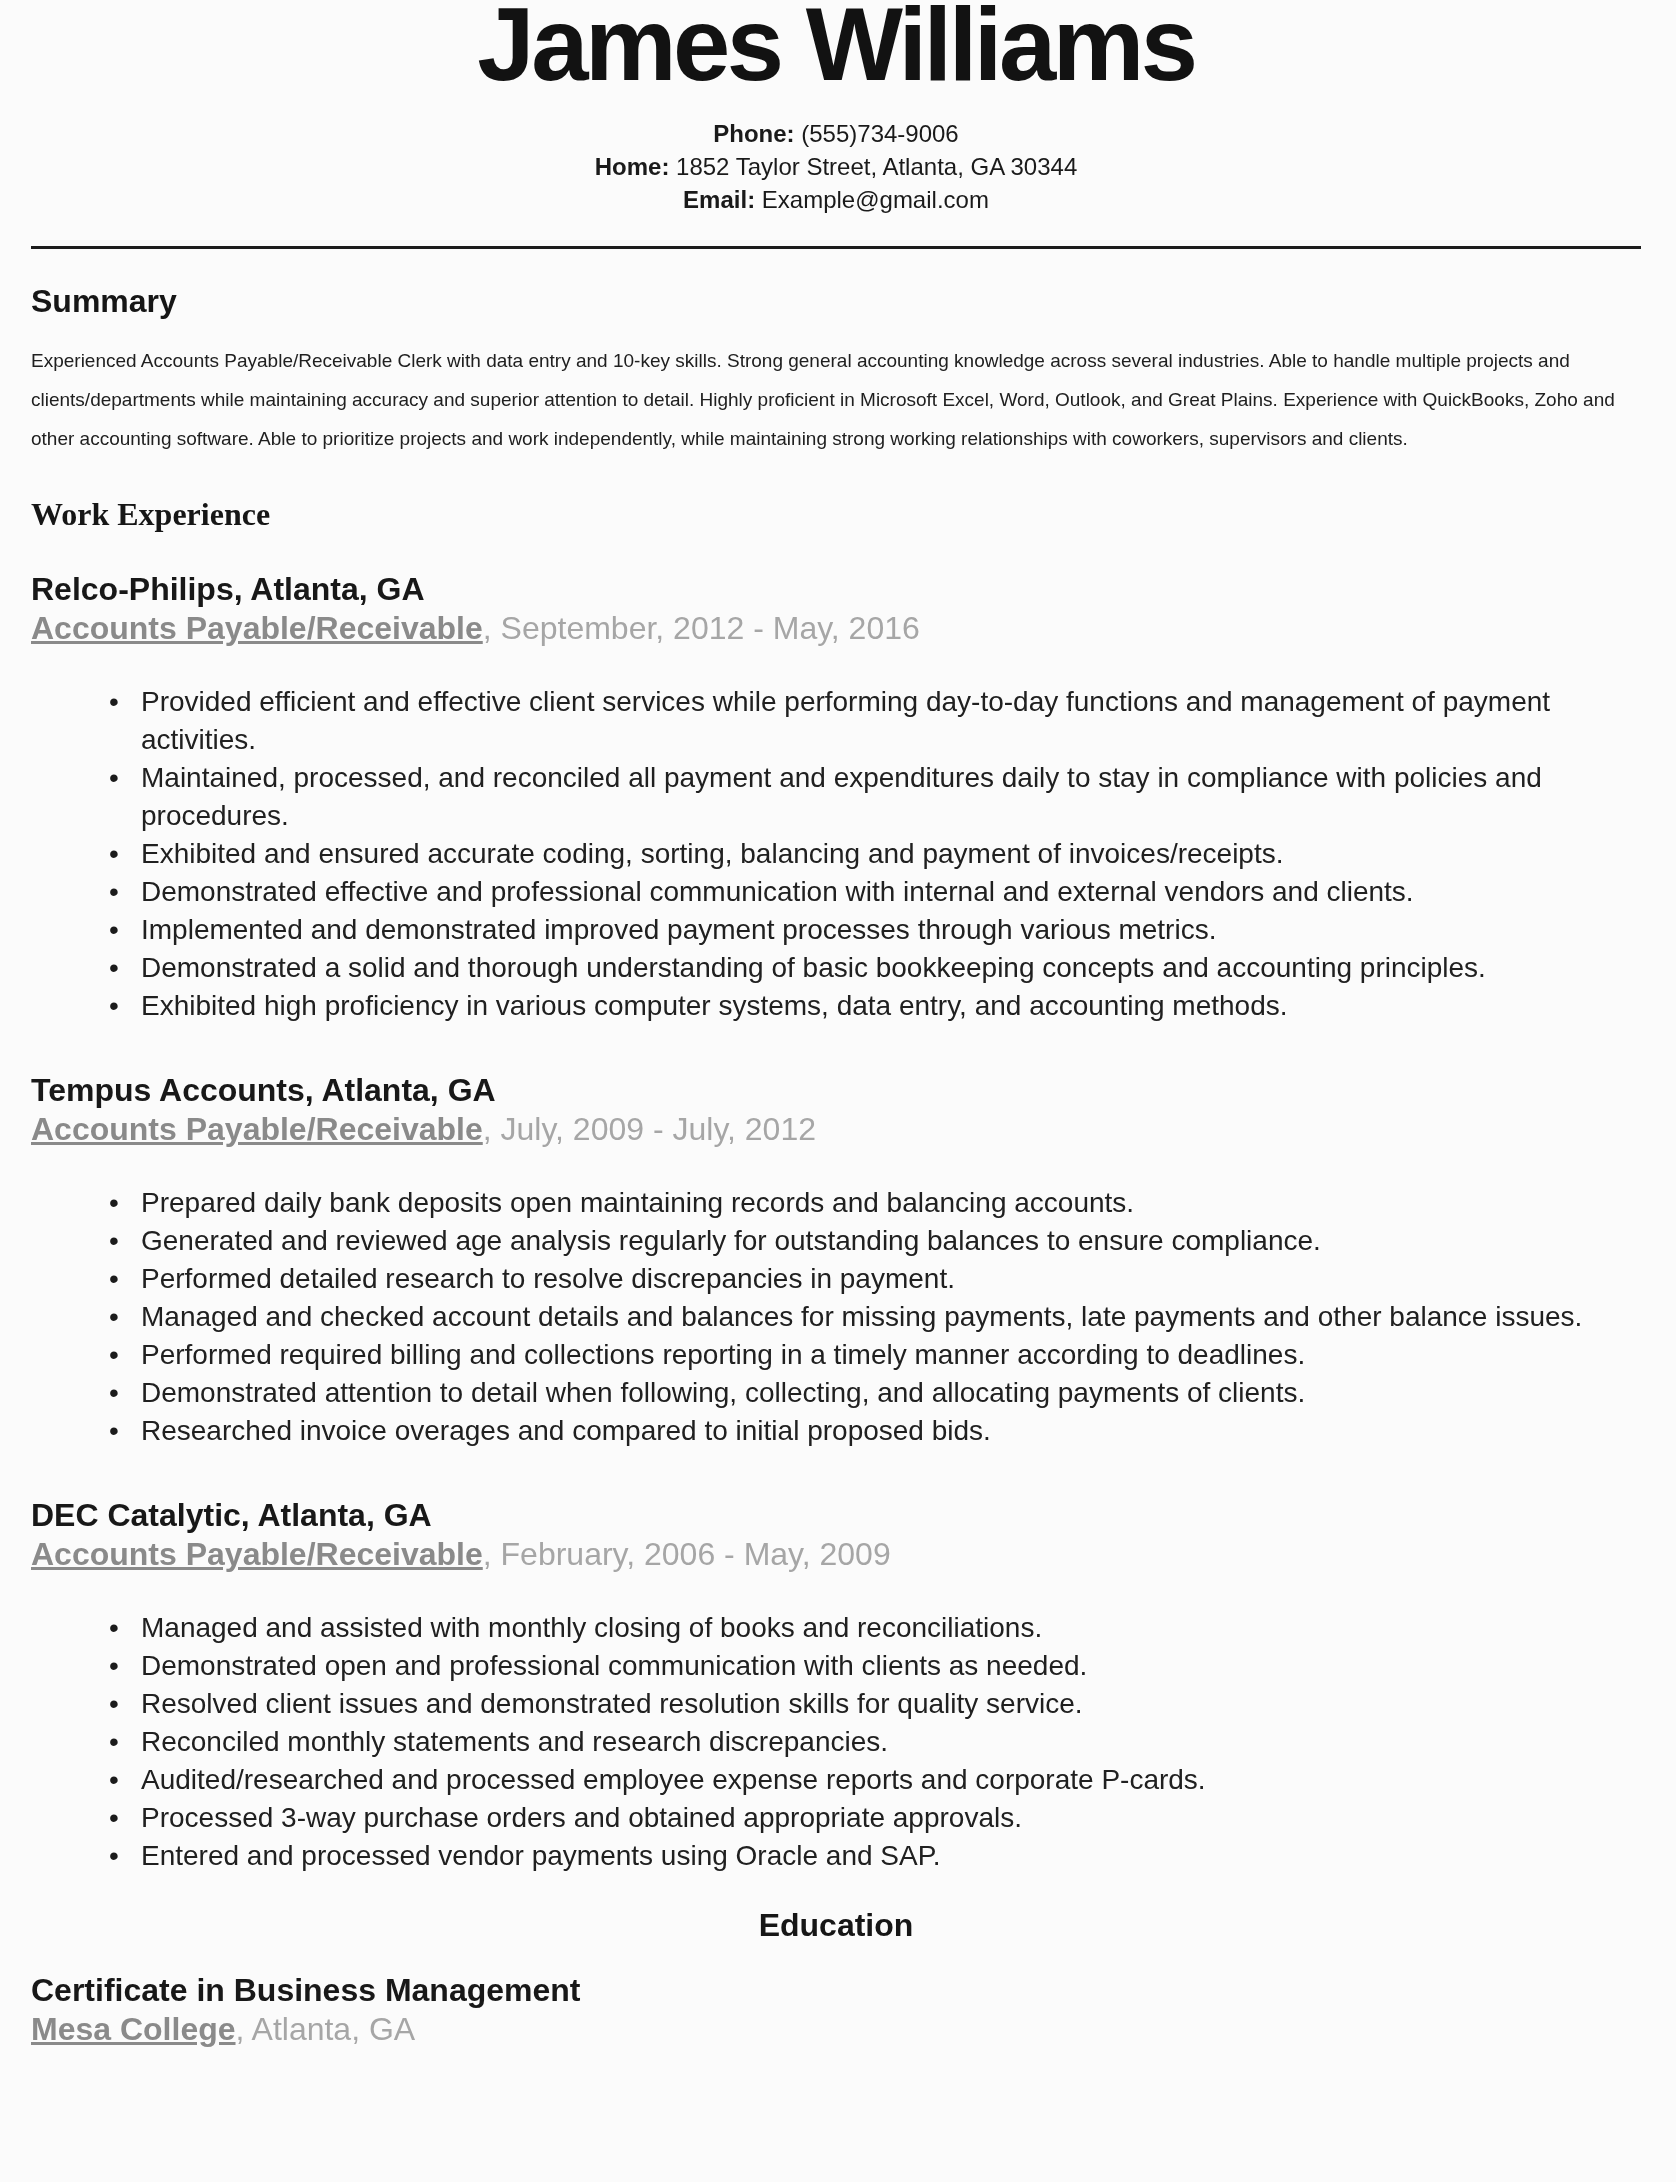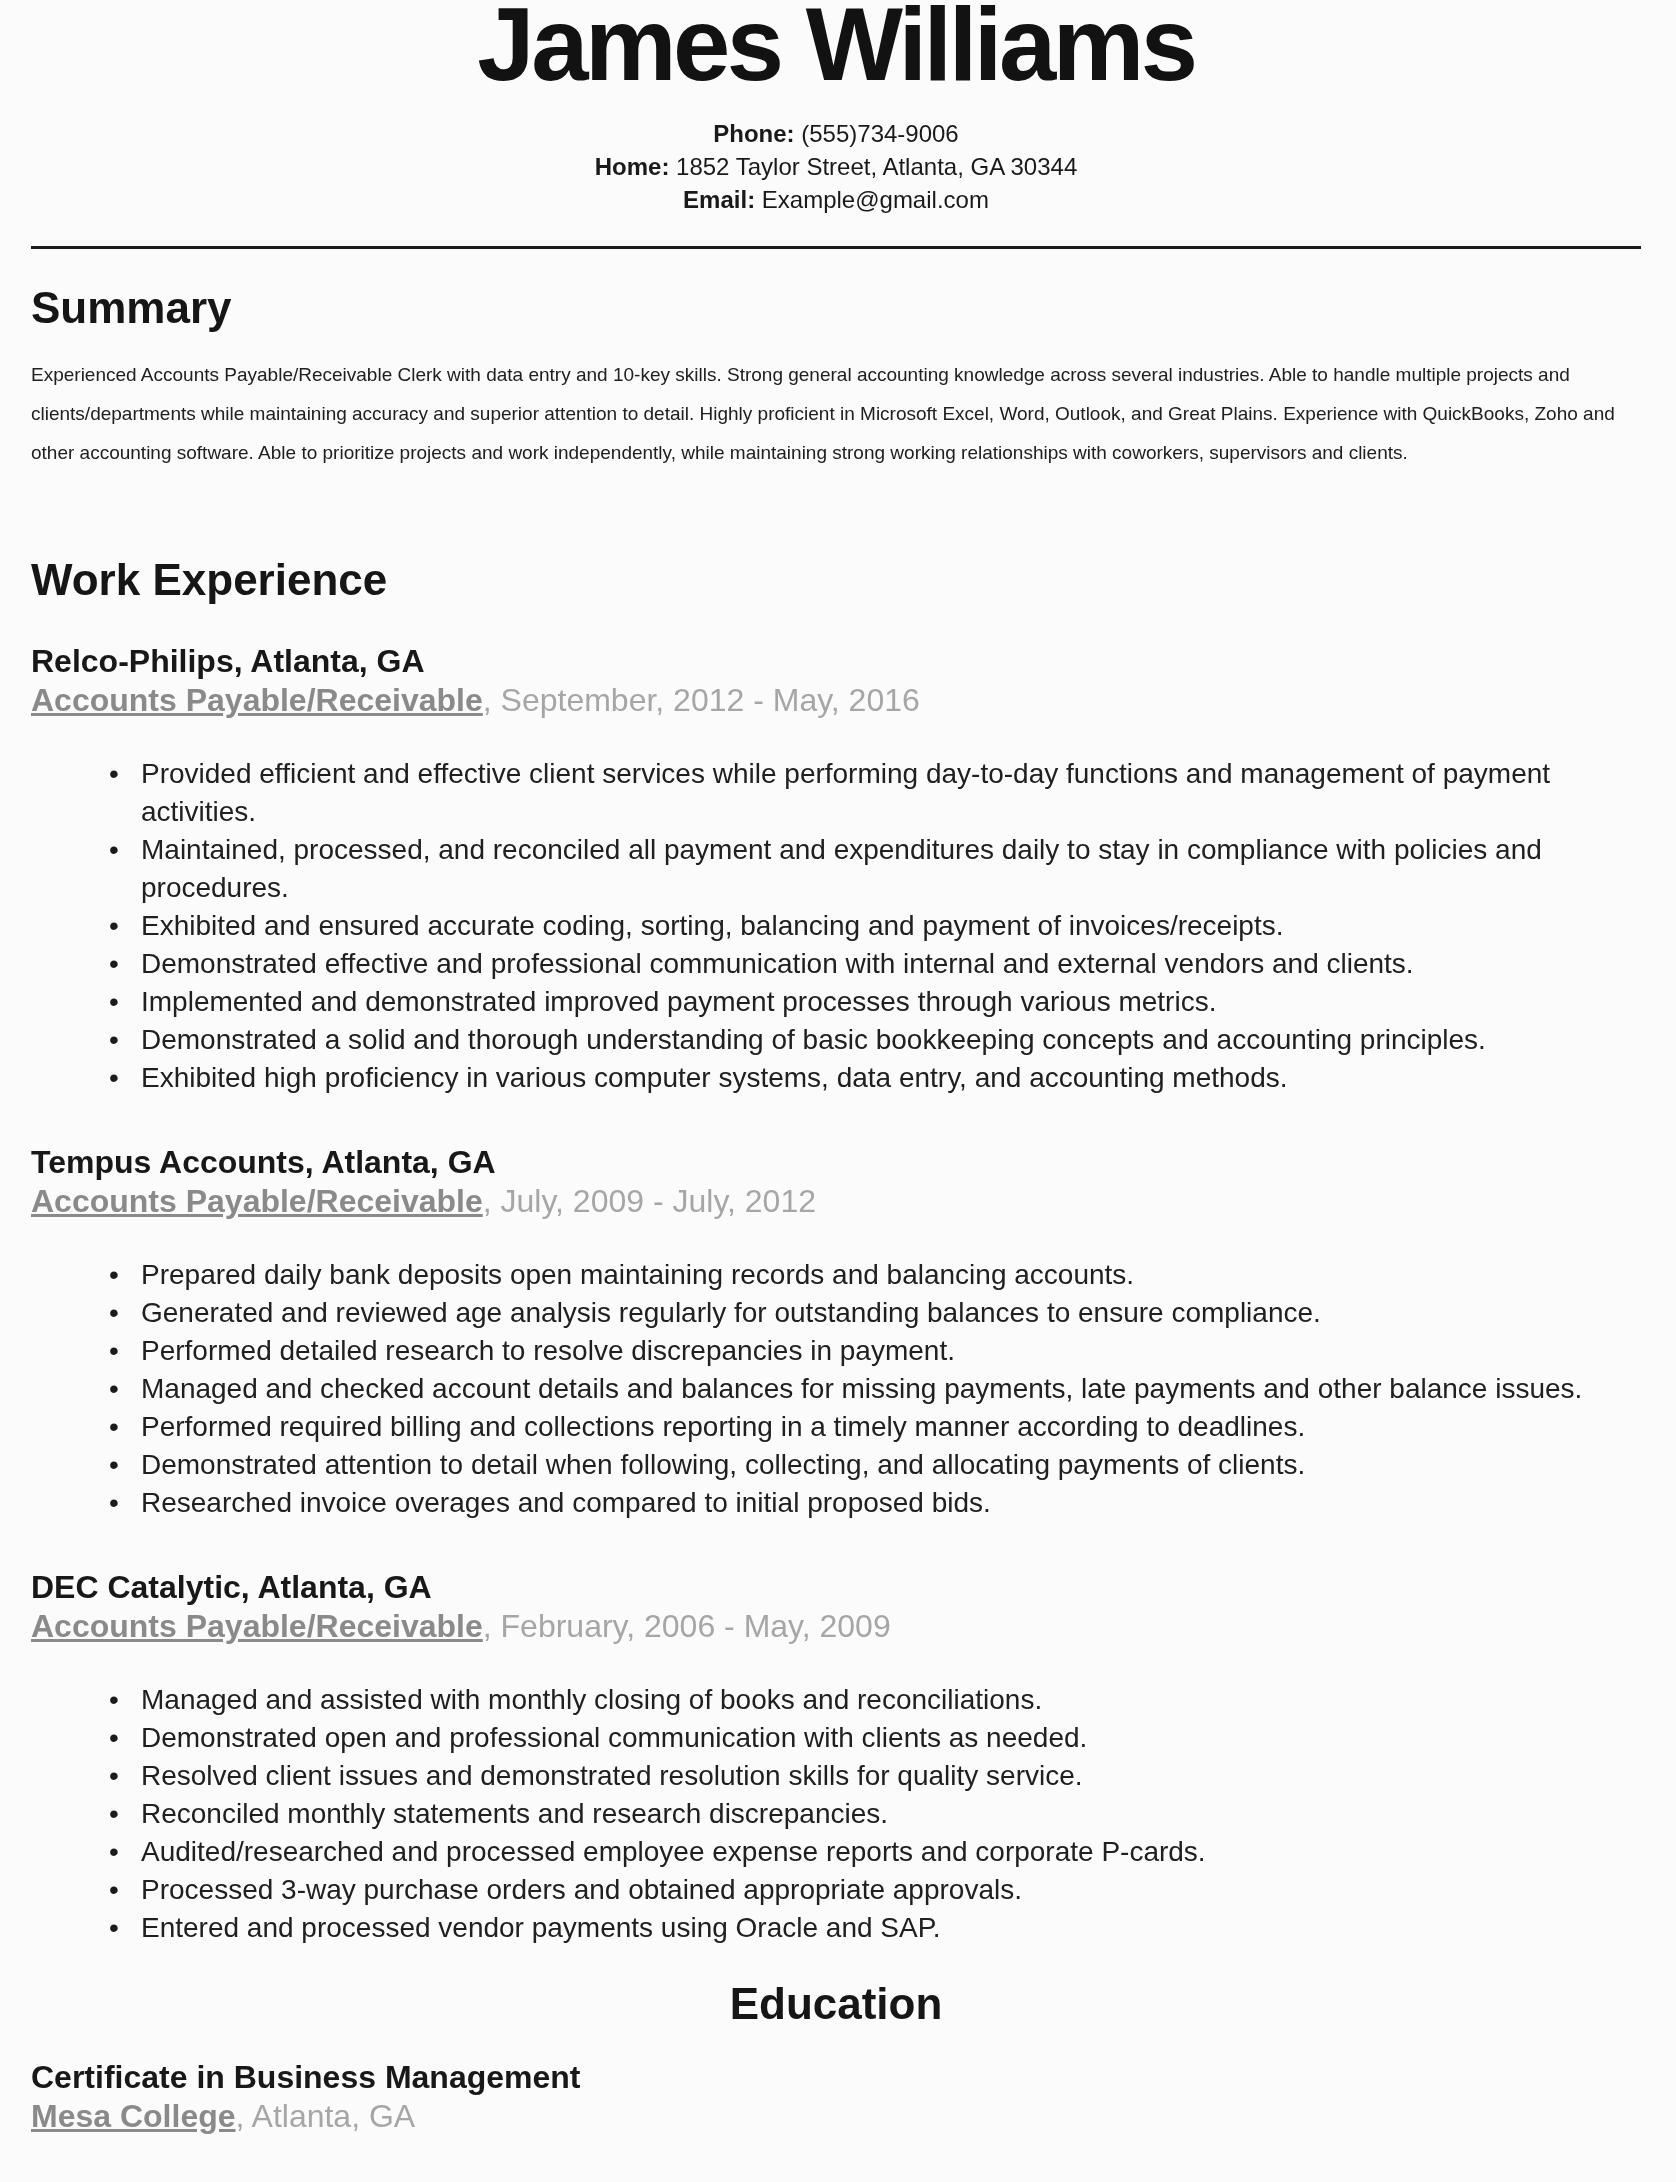--- a/index.html
+++ b/index.html
@@ -38,28 +38,28 @@
   .contact b { font-weight: bold; }
 
   hr.rule {
     border: none;
     border-top: 3.5px solid #1c1c1c;
     margin: 30px 0 0 0;
   }
 
   
   h2.section-heading {
-    font-size: 44px;
+    font-size: 32px;
     font-weight: bold;
     line-height: 1.15;
     margin: 0;
     color: #161616;
   }
   .sec-summary h2 { margin-top: 34px; }
-  .sec-we h2 { margin-top: 83px; }
+  .sec-we h2 { margin-top: 38px; font-family: Liberation Serif, serif; }
   .sec-edu h2 { margin-top: 32px; text-align: center; }
 
   p.summary-text {
     font-size: 19px;
     line-height: 39px;
     margin: 21px 0 0 0;
     max-width: 1601px;
     color: #202020;
   }
 

